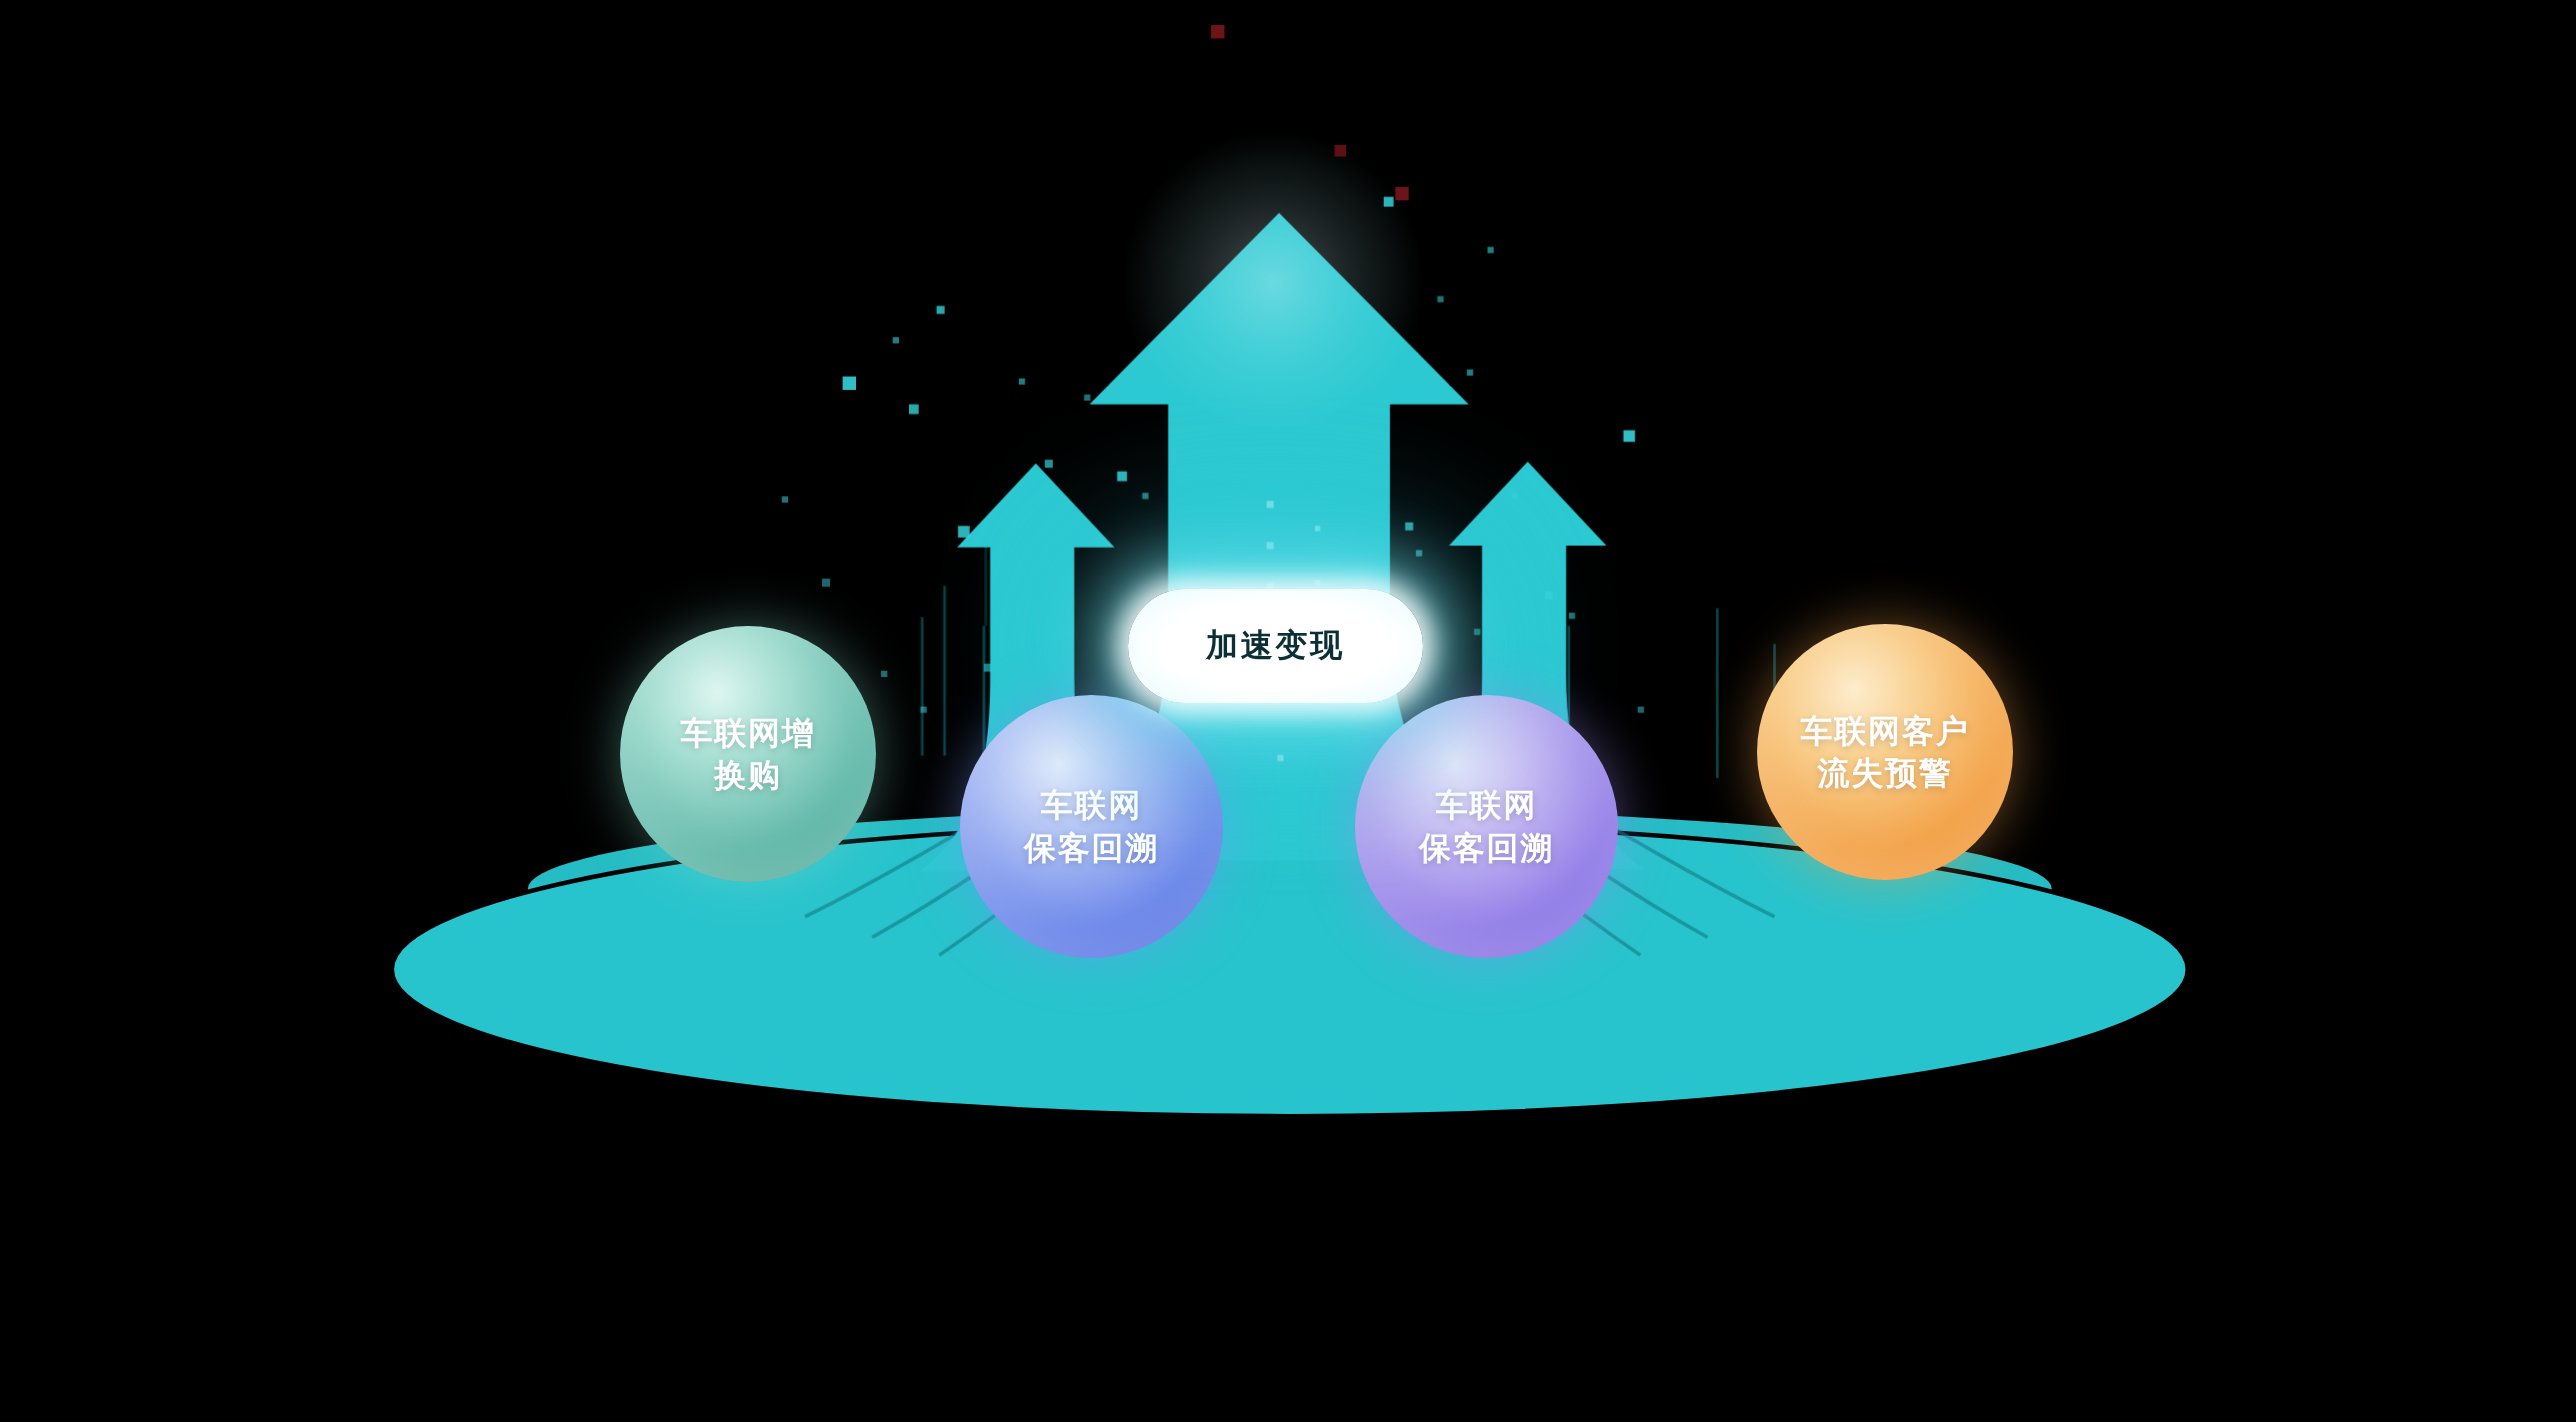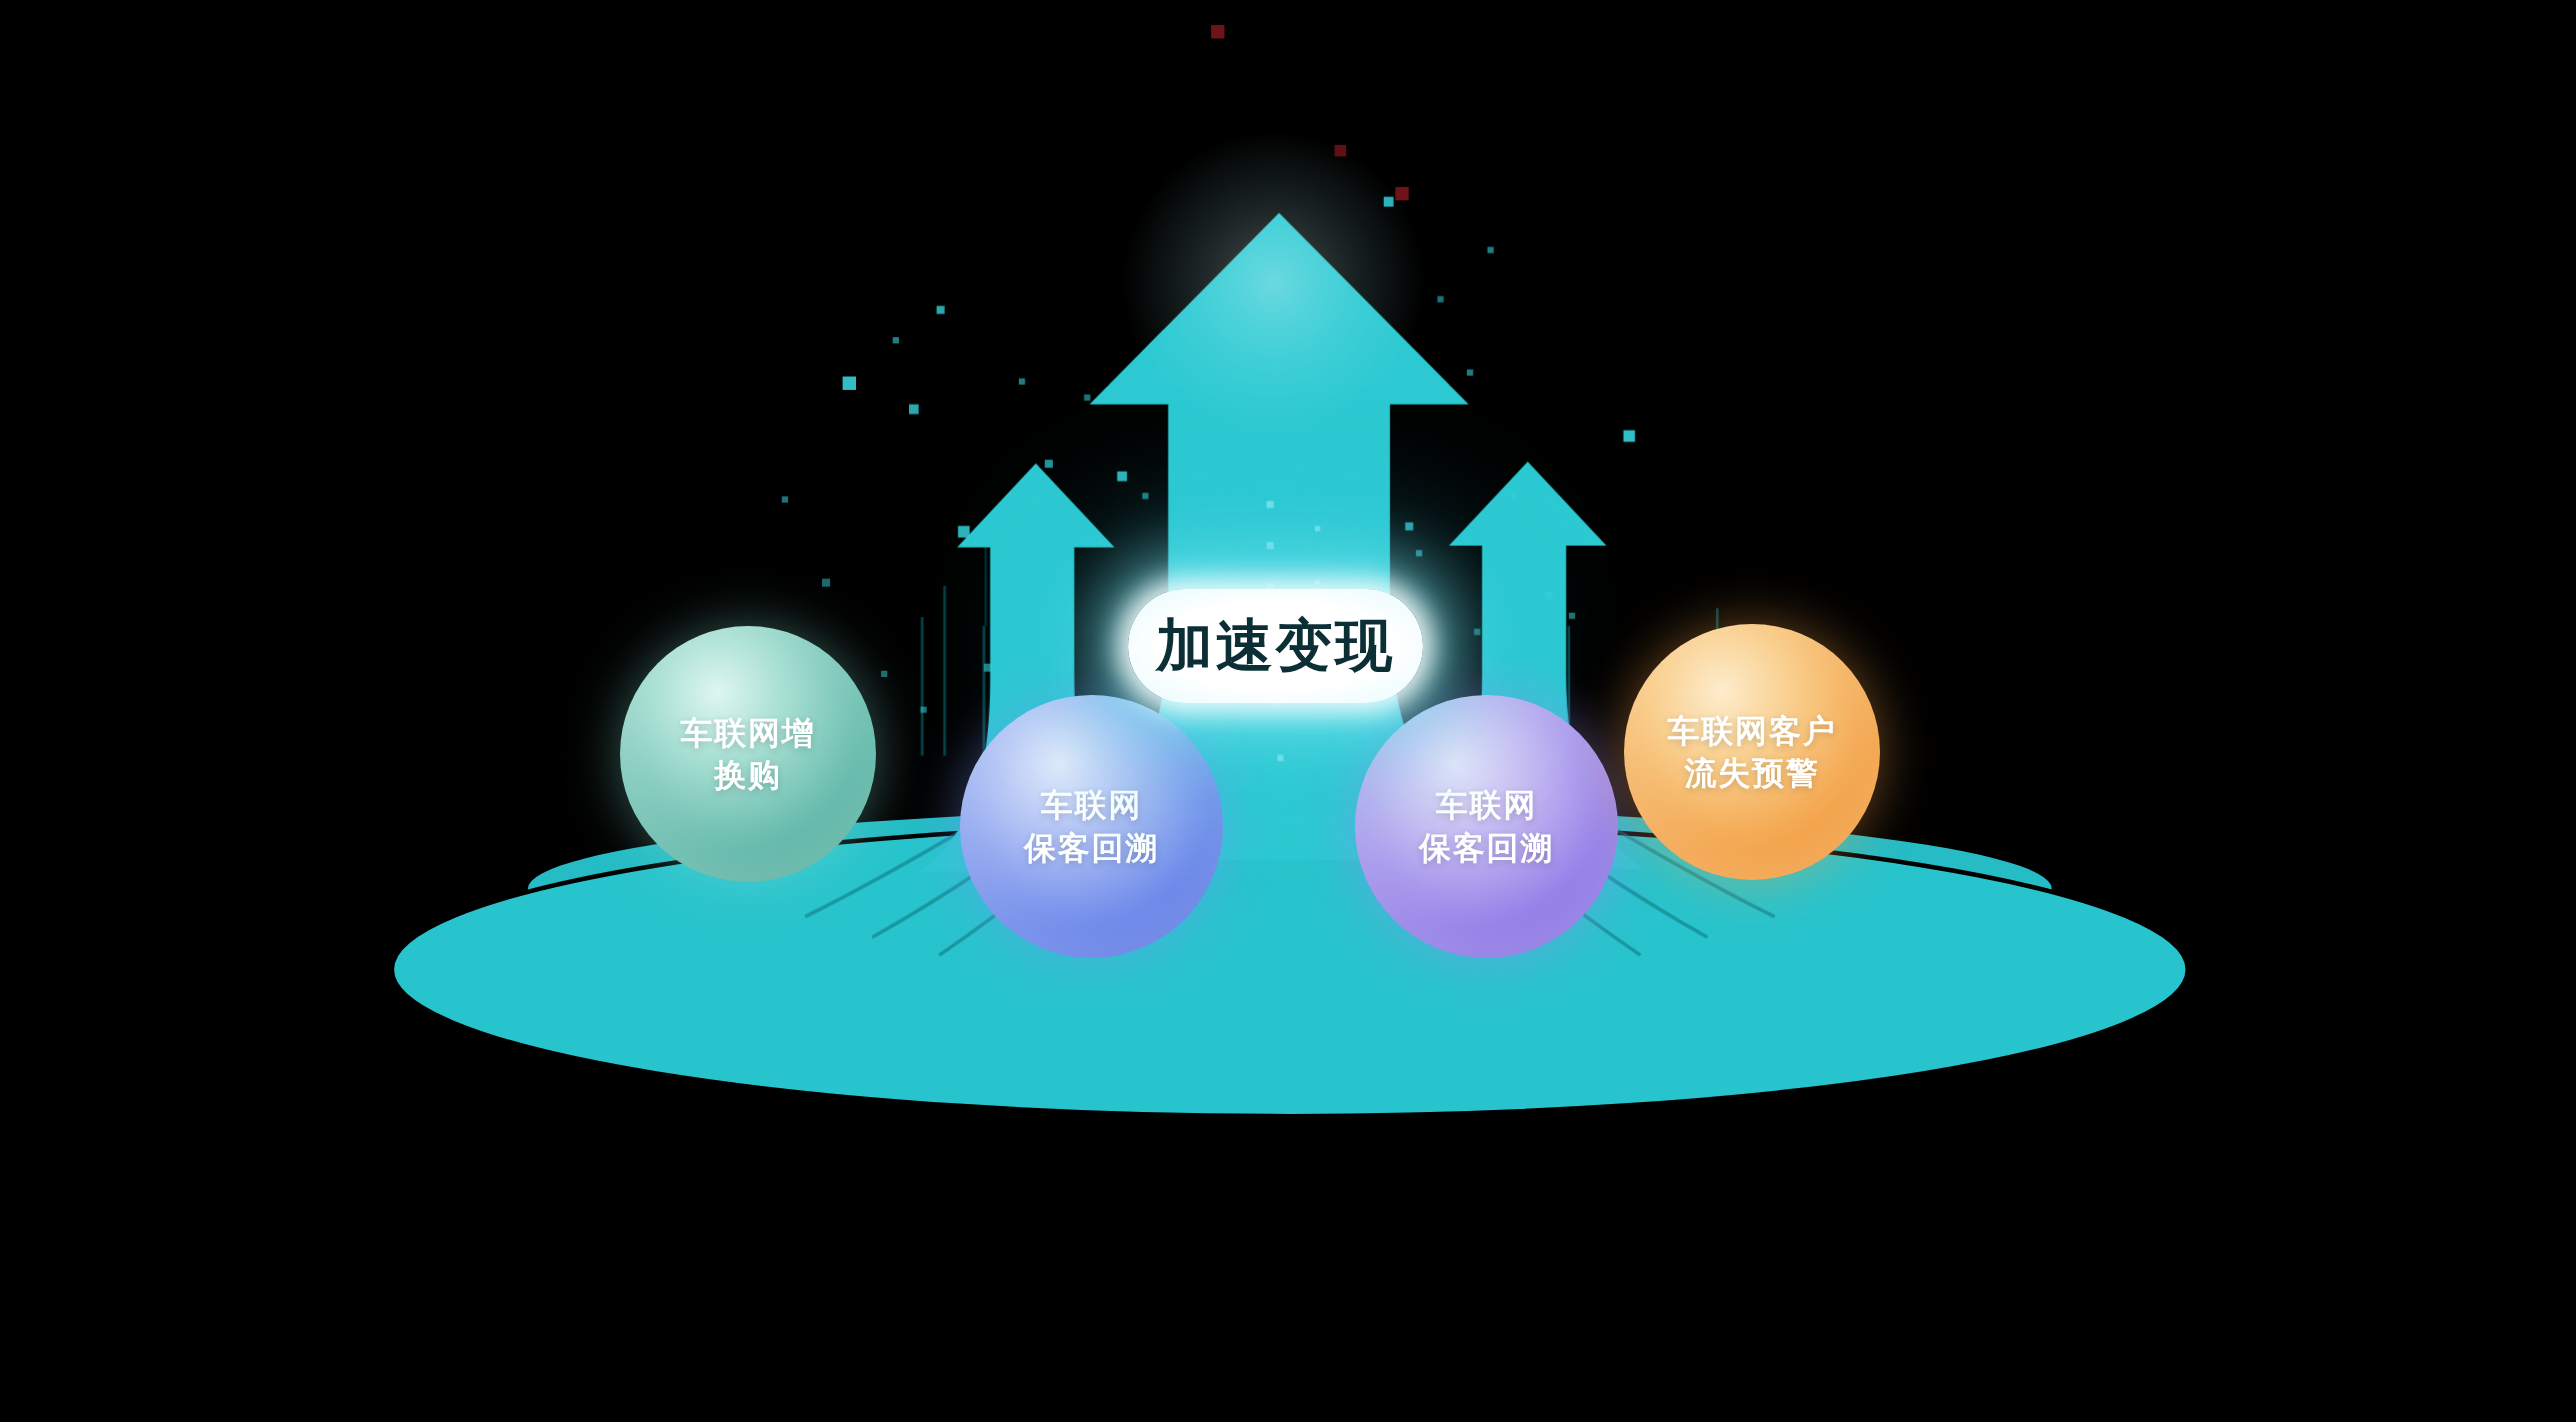--- a/index.html
+++ b/index.html
@@ -47,41 +47,41 @@
     left: 960px; top: 695px; width: 263px; height: 263px;
     background: radial-gradient(circle at 38% 26%, #e6ecfc 0%, #b3c3f5 28%, #6d89ea 66%, #4b66dc 100%);
     box-shadow: 0 0 54px rgba(120,150,240,0.45), inset 0 -16px 36px rgba(255,255,255,0.16);
   }
   .sphere-purple {
     left: 1355px; top: 695px; width: 263px; height: 263px;
     background: radial-gradient(circle at 38% 26%, #ece7fb 0%, #c9bcf3 28%, #9480e8 66%, #7a63dd 100%);
     box-shadow: 0 0 54px rgba(160,140,240,0.45), inset 0 -16px 36px rgba(255,255,255,0.16);
   }
   .sphere-orange {
-    left: 1624px; top: 624px; width: 256px; height: 256px;
+    left: 1757px; top: 624px; width: 256px; height: 256px;
     background: radial-gradient(circle at 38% 26%, #fdeccc 0%, #f9cf8e 28%, #f3a349 66%, #ef8f28 100%);
     box-shadow: 0 0 54px rgba(245,160,70,0.45), inset 0 -16px 36px rgba(255,255,255,0.18);
   }
   
   .center-label {
     position: absolute;
     left: 1128px; top: 589px;
     width: 295px; height: 114px;
     border-radius: 57px;
     background: radial-gradient(ellipse at center, #ffffff 55%, #e6fbfe 100%);
     box-shadow:
       0 0 25px 10.7px rgba(255,255,255,0.85),
       0 0 63px 31px rgba(126,233,242,0.60),
       0 0 134px 67px rgba(60,200,220,0.32);
     display: flex;
     align-items: center;
     justify-content: center;
   }
   .center-label-text {
-    font-size: 57px;
+    font-size: 32px;
     font-weight: 600;
     color: #0c2f36;
     letter-spacing: 2.7px;
   }
 </style>
 </head>
 <body>
 
 <div class="stage">
 

